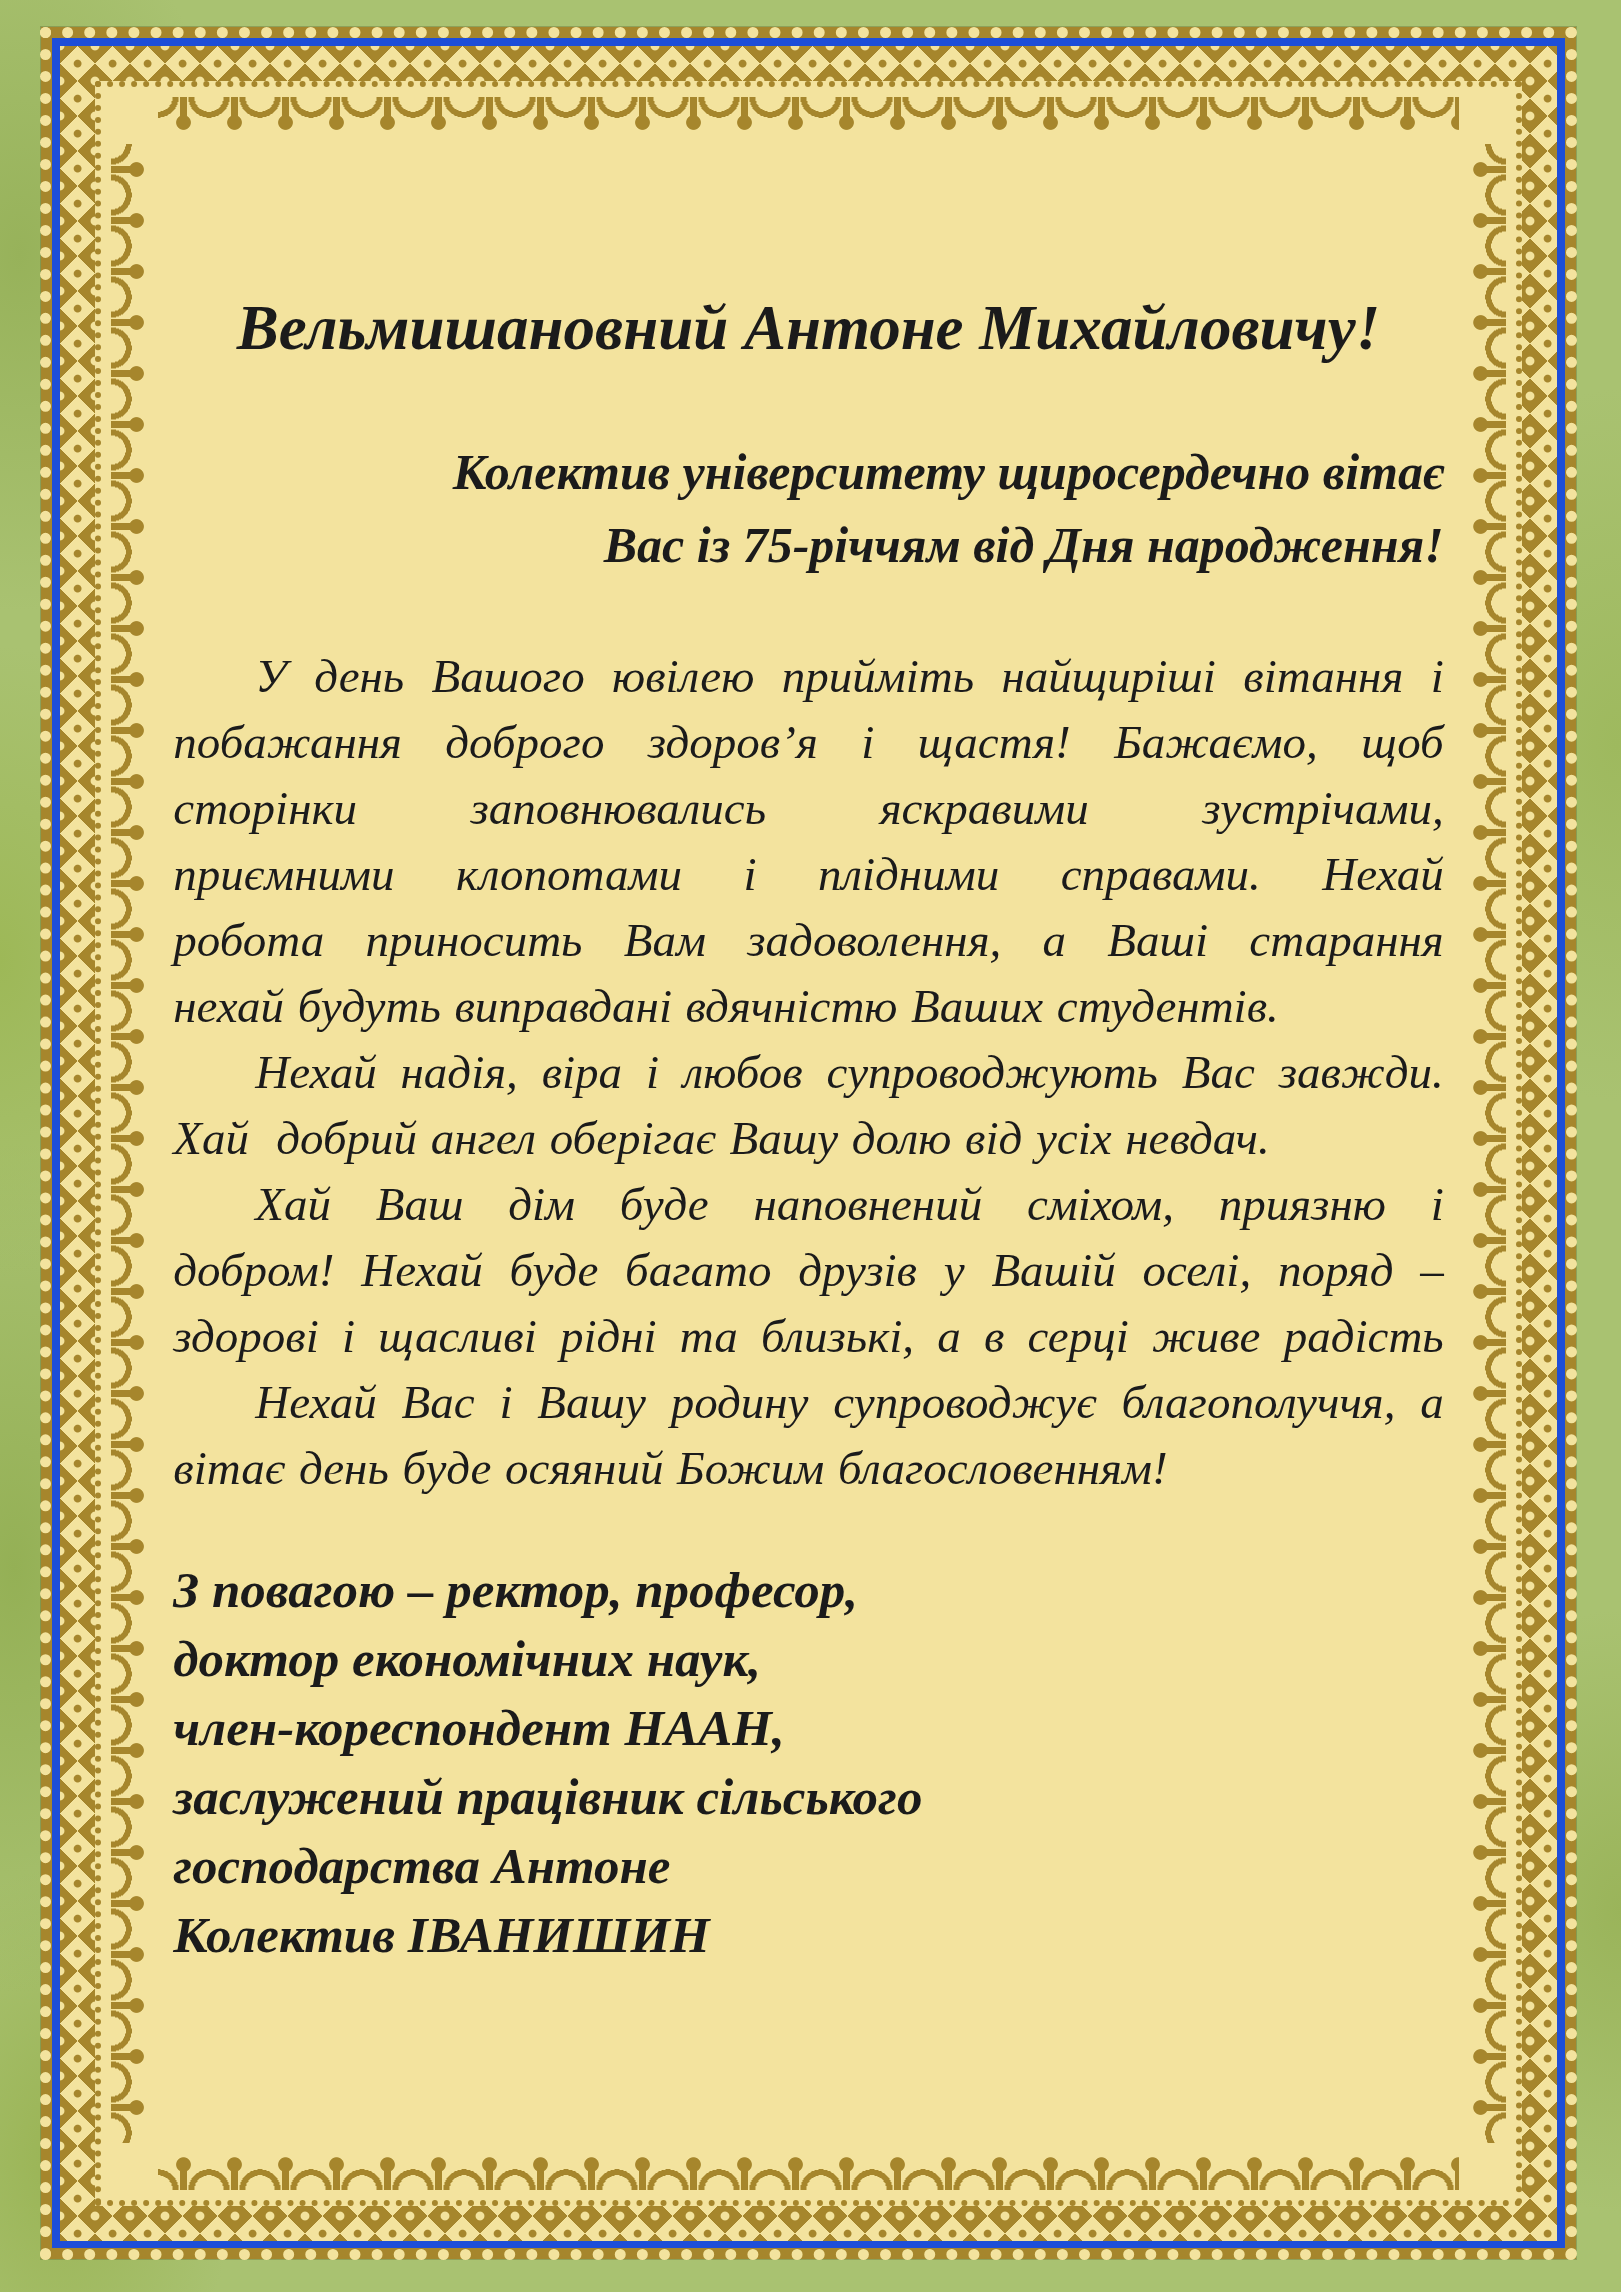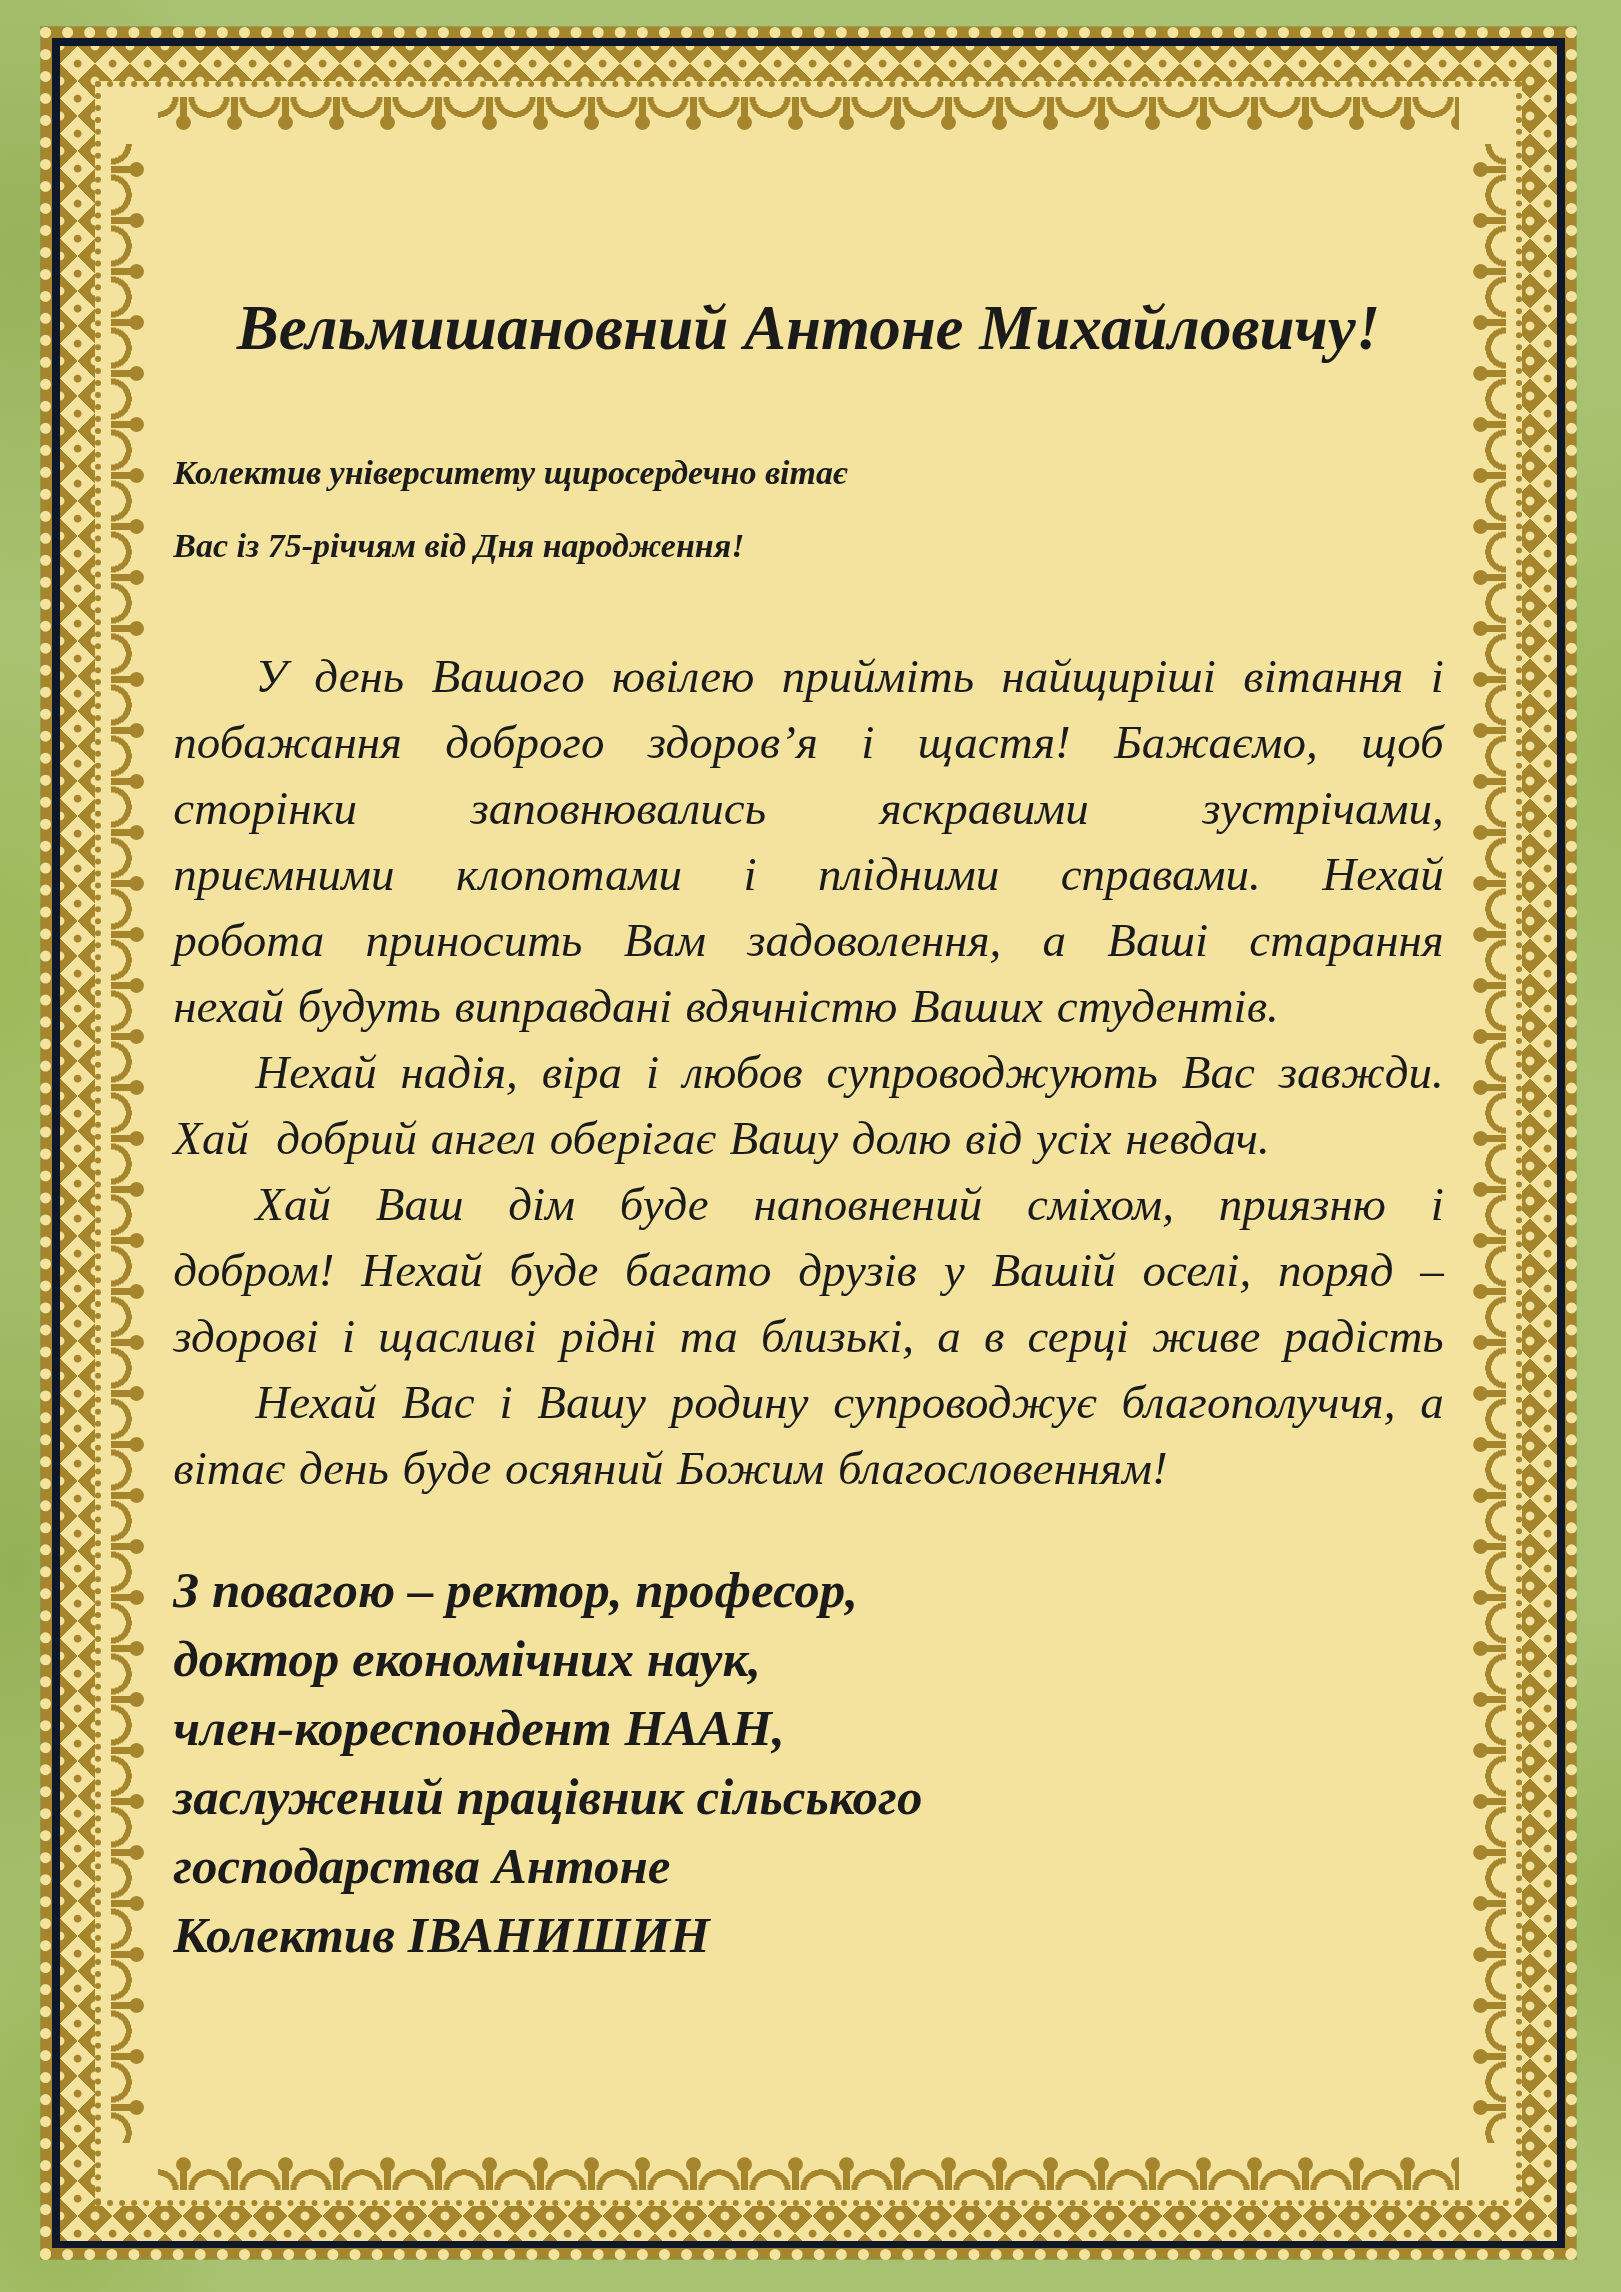--- a/index.html
+++ b/index.html
@@ -20,21 +20,21 @@
 
   .card {
     position:absolute; left:41px; top:27.4px; width:1535px; height:2232px;
     background:#f3e39e;
     outline:1px solid rgba(90,100,50,0.35);
   }
 
   
   .outer-bar {
     position:relative; width:100%; height:100%;
-    border:11.8px solid #a6862c; padding:7.8px; background:#0f172a;
+    border:11.8px solid #a6862c; padding:7.8px; background:#1d4ed8;
   }
   .outer-bar-dots {
     position:absolute; inset:-11.8px; border:11.8px dotted #f3e39e; pointer-events:none;
   }
 
   
   .motif-band {
     width:100%; height:100%; padding:35px;
     background-color:#f3e39e;
     background-image:
@@ -104,21 +104,21 @@
     position:absolute; inset:47px; padding:0 15.7px;
     color:#1b1b1b; font-style:italic;
   }
 
   .title {
     margin-top:145px; text-align:center;
     font-size:63px; line-height:78px; font-weight:bold; font-style:italic;
   }
   .subtitle { margin-top:69px; }
   .subtitle-line {
-    text-align:left; font-size:34px; line-height:73px; font-weight:bold;
+    text-align:right; font-size:50px; line-height:73px; font-weight:bold;
   }
   .body-text { margin-top:61px; }
   .bline {
     font-size:47px; line-height:66px;
     text-align:justify; text-align-last:justify;
     word-spacing:0.04em;
   }
   .bline.indent { text-indent:82px; }
   .bline.last { text-align-last:left; }
   .signature { margin-top:55px; }

